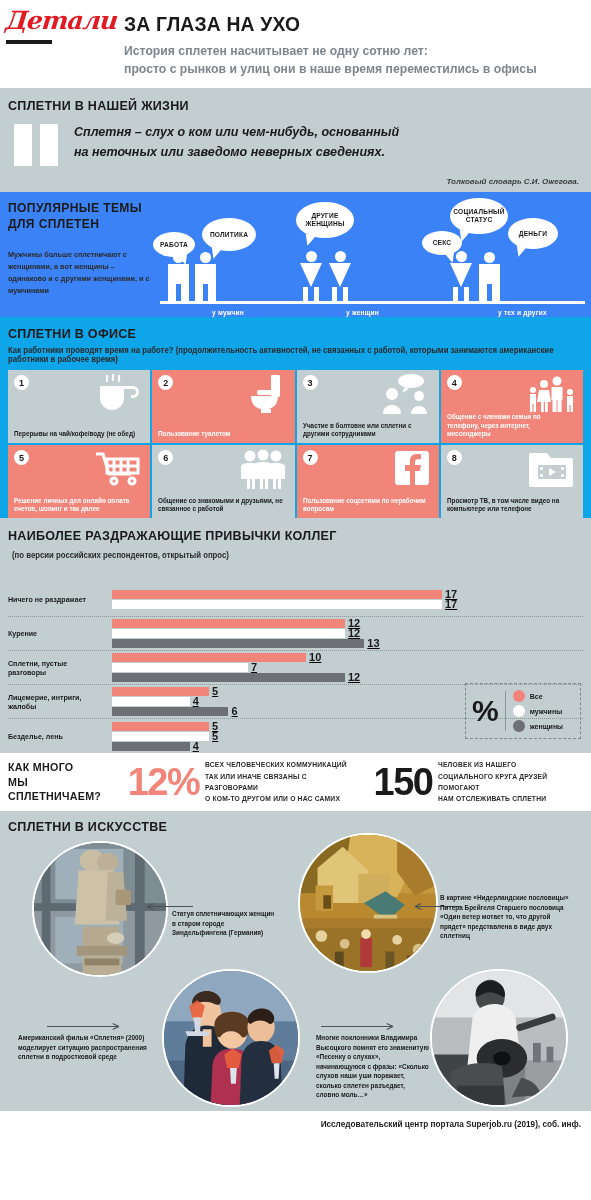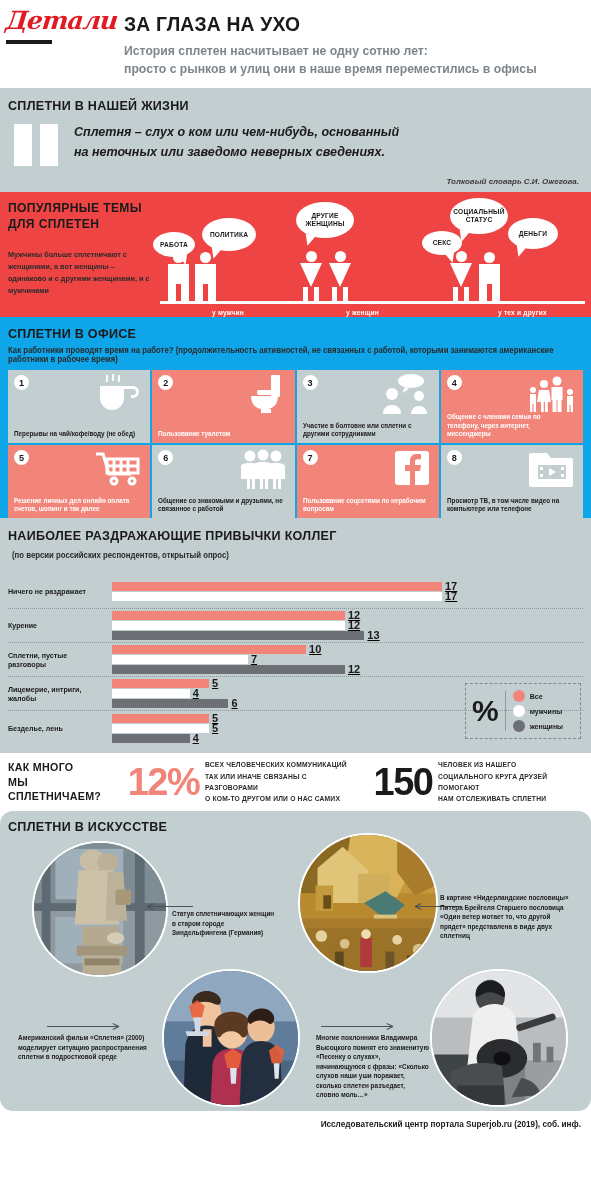--- a/index.html
+++ b/index.html
@@ -117,21 +117,21 @@
     position: absolute;
     right: 12px; bottom: 6px;
     font-size: 8px;
     font-style: italic;
     font-weight: bold;
     color: #3a3a3a;
   }
 
   
   .block-themes {
-    background: #ef4444;
+    background: #3b82f6;
     position: relative;
     height: 125px;
     padding: 8px 0 0 8px;
     overflow: hidden;
   }
   .themes-left { width: 150px; }
   .themes-title {
     font-size: 13px; font-weight: bold; color: #1a1a1a;
     line-height: 1.25; letter-spacing: .4px;
     transform: scaleX(0.93); transform-origin: left top;
@@ -251,21 +251,21 @@
   }
   .tile-icon svg { width: 100%; height: 100%; display: block; }
 
   
   .block-chart {
     background: #c3ced0;
     padding: 8px 8px 8px 8px;
     position: relative;
     height: 235px;
   }
-  .chart-title-row { margin-bottom: 13px; }
+  .chart-title-row { margin-bottom: 21px; }
   .chart-rows { position: relative; }
   .chart-row {
     position: relative;
     display: flex; align-items: center;
     height: 34px;
     border-bottom: 1px dotted #8c989b;
   }
   .chart-row:last-child { border-bottom: none; }
   .row-label {
     width: 104px; flex: 0 0 104px;
@@ -333,21 +333,20 @@
     transform: scaleX(0.96); transform-origin: left center;
   }
   .hm-gap { width: 22px; }
 
   
   .block-art {
     background: #c3ced0;
     position: relative;
     height: 300px;
     padding: 6px 8px 0 8px;
-    border-radius: 13px;
   }
   .art-title { margin-bottom: 2px; }
   .photo {
     position: absolute;
     border-radius: 50%;
     overflow: hidden;
     border: 2px solid #ffffff;
   }
   .ph-caption {
     position: absolute;

